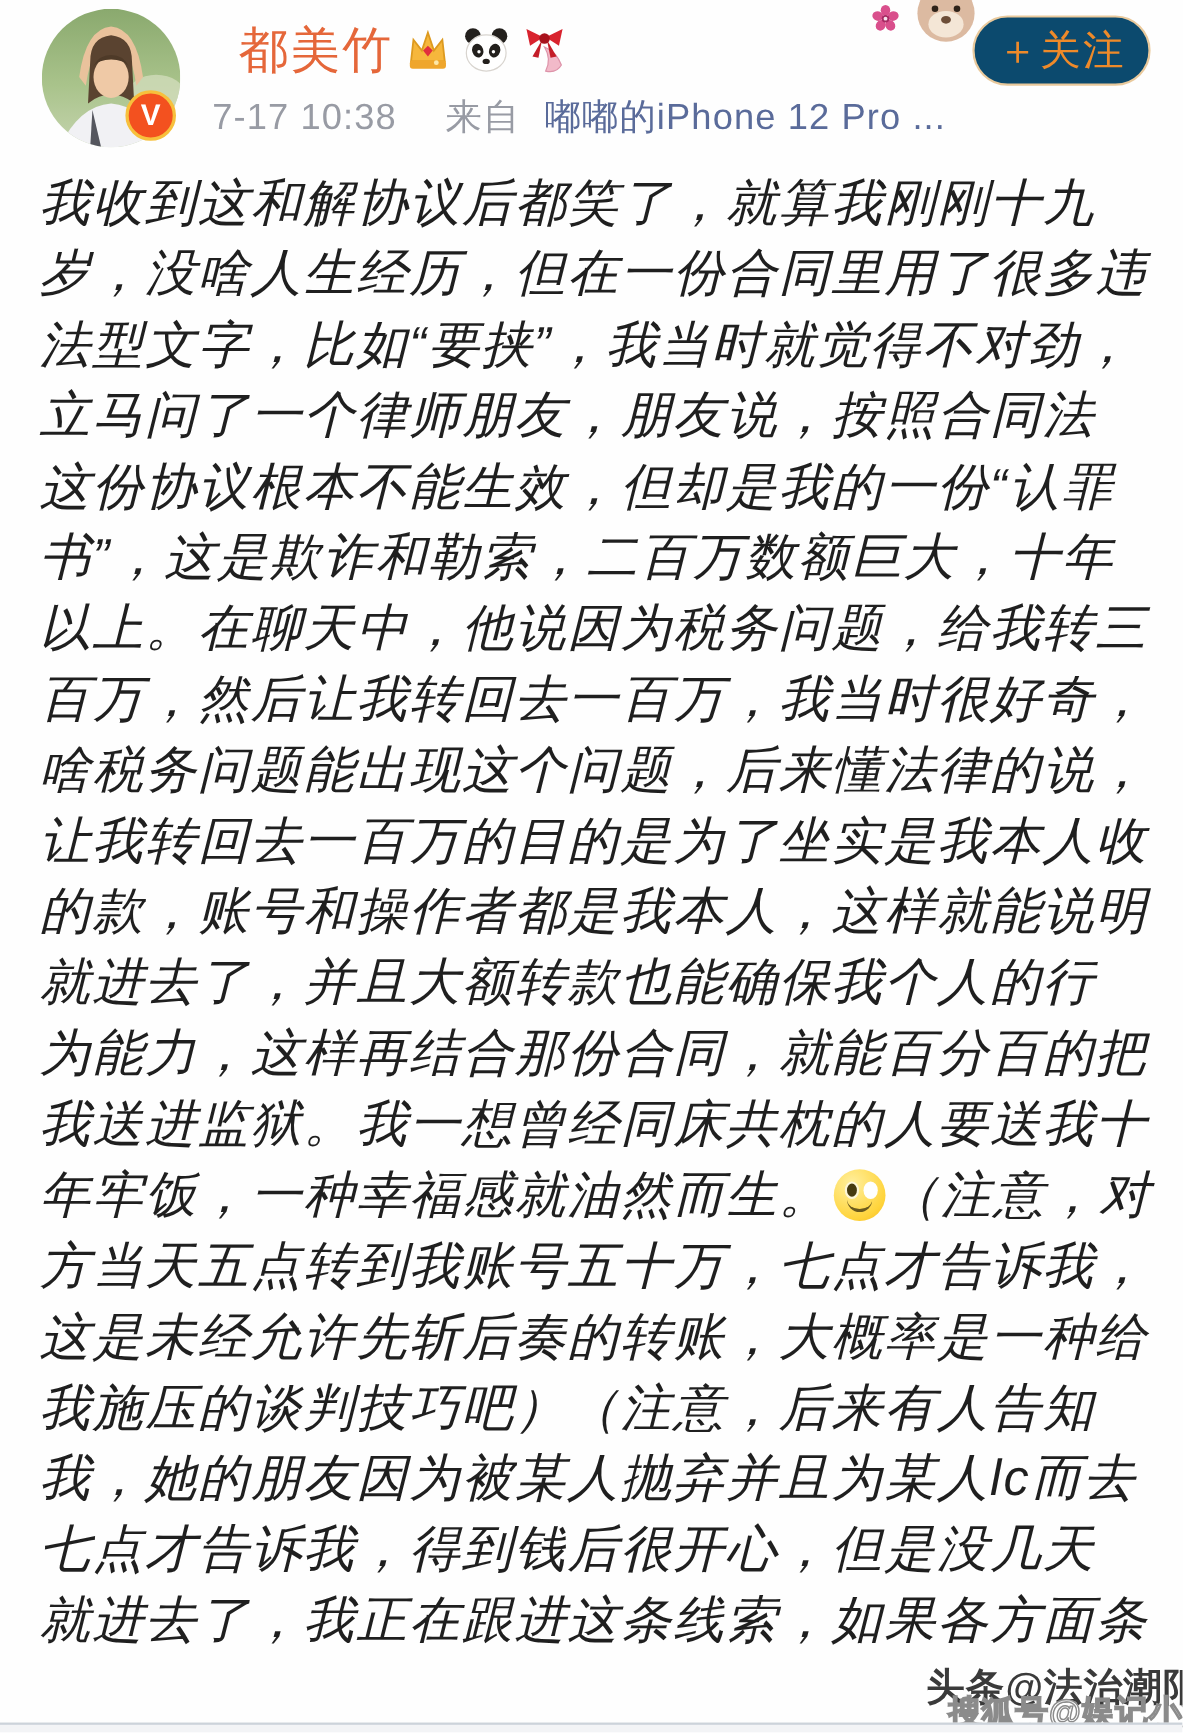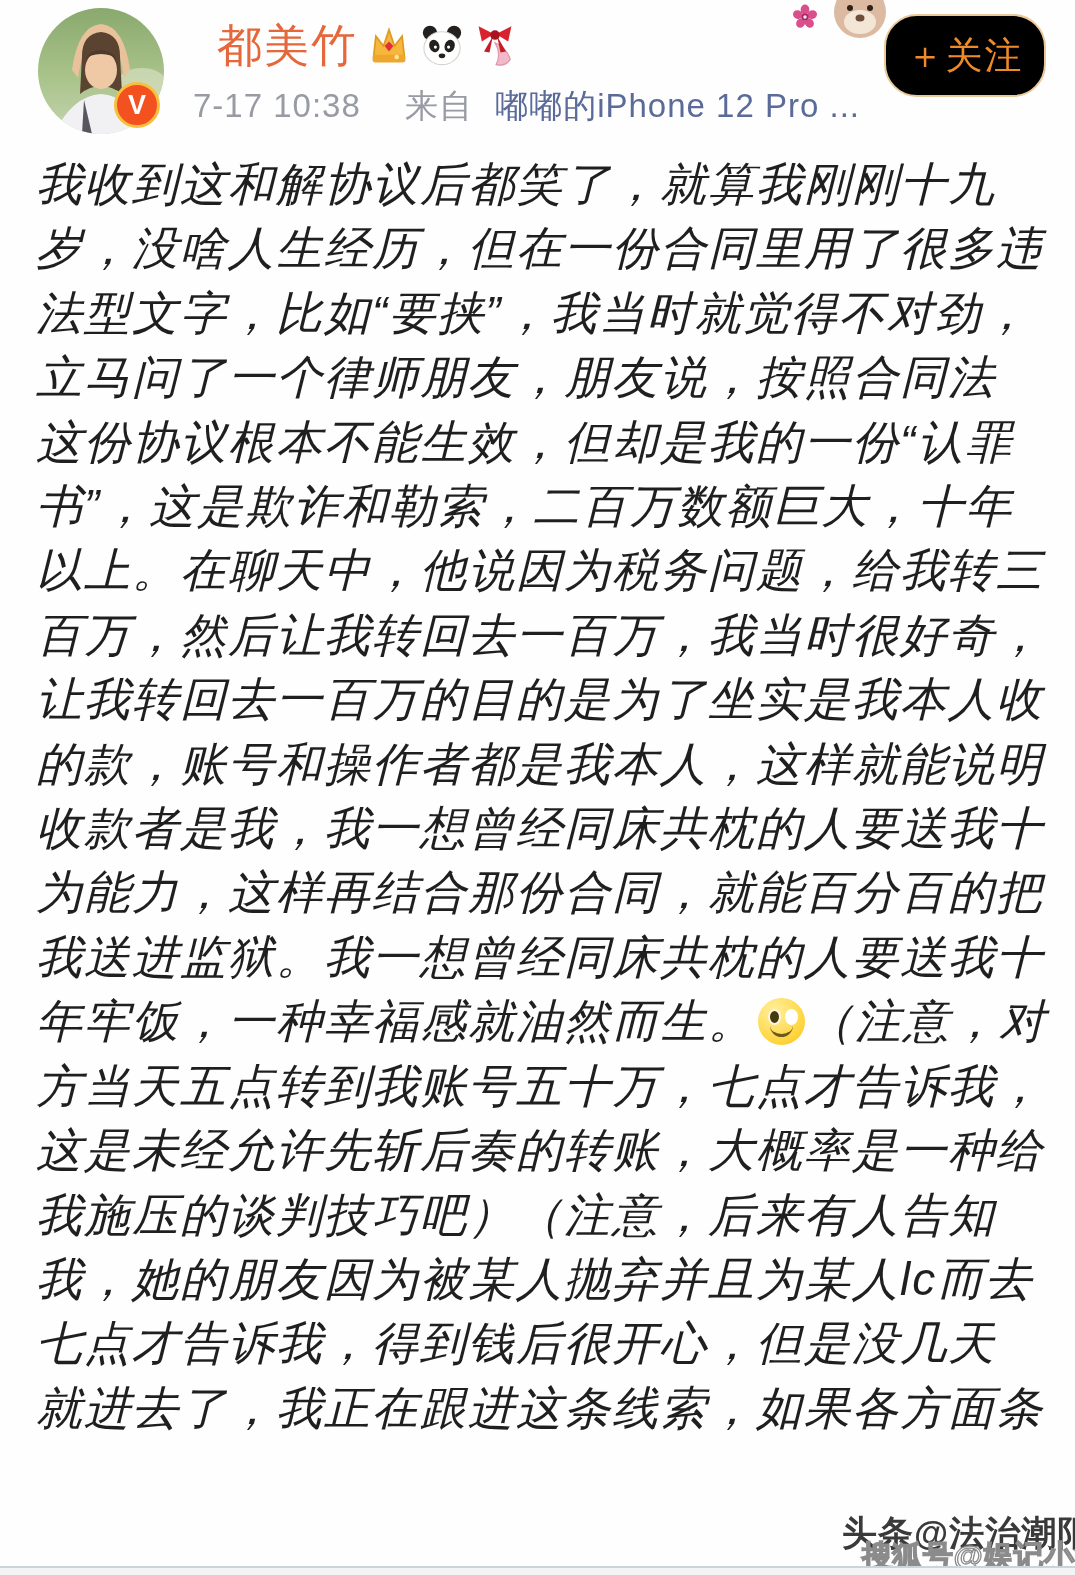--- a/index.html
+++ b/index.html
@@ -23,22 +23,22 @@
     color:#fff;font-weight:bold;font-size:27px;line-height:40px;text-align:center;
   }
   .name-row{position:absolute;left:193px;top:16px;display:flex;align-items:center;gap:9px;margin-left:24px;}
   .username{font-size:45px;color:var(--username);letter-spacing:2px;}
   .name-emoji{width:44px;height:46px;display:inline-block;}
   .meta-row{position:absolute;left:193px;top:84px;font-size:33px;color:var(--timestamp);letter-spacing:1px;}
   .meta-row .source{color:var(--source-link);text-align:right;}
   .sticker-flower{position:absolute;left:792px;top:4px;width:26px;height:26px;}
   .sticker-bear{position:absolute;left:828px;top:-18px;width:64px;height:64px;z-index:1;}
   .follow-btn{
-    position:absolute;left:884px;top:14px;width:162px;height:83px;border-radius:33px;
-    background:#000000;border:2.5px solid var(--follow-border);z-index:2;
+    position:absolute;left:884px;top:14px;width:162px;height:64px;border-radius:33px;
+    background:#0c4a6e;border:2.5px solid var(--follow-border);z-index:2;
     color:var(--follow-text);font-size:37px;display:flex;align-items:center;justify-content:center;
     letter-spacing:2px;cursor:pointer;
   }
   
   .post{position:absolute;left:36px;top:152px;width:1012px;font-style:italic;}
   .post-line{
     font-size:46px;line-height:64.4px;letter-spacing:2px;color:var(--body-text);
     white-space:nowrap;
   }
   .smiley{
@@ -167,23 +167,24 @@
 
 <div class="post">
     <div class="post-line">我收到这和解协议后都笑了，就算我刚刚十九</div>
     <div class="post-line">岁，没啥人生经历，但在一份合同里用了很多违</div>
     <div class="post-line">法型文字，比如“要挟”，我当时就觉得不对劲，</div>
     <div class="post-line">立马问了一个律师朋友，朋友说，按照合同法</div>
     <div class="post-line">这份协议根本不能生效，但却是我的一份“认罪</div>
     <div class="post-line">书”，这是欺诈和勒索，二百万数额巨大，十年</div>
     <div class="post-line">以上。在聊天中，他说因为税务问题，给我转三</div>
     <div class="post-line">百万，然后让我转回去一百万，我当时很好奇，</div>
+    <div class="post-line">啥税务问题能出现这个问题，后来懂法律的说，</div>
     <div class="post-line">让我转回去一百万的目的是为了坐实是我本人收</div>
     <div class="post-line">的款，账号和操作者都是我本人，这样就能说明</div>
-    <div class="post-line">收款者是我，我一想曾经同床共枕的人要送我十</div>
+    <div class="post-line">就进去了，并且大额转款也能确保我个人的行</div>
     <div class="post-line">为能力，这样再结合那份合同，就能百分百的把</div>
     <div class="post-line">我送进监狱。我一想曾经同床共枕的人要送我十</div>
     <div class="post-line">年牢饭，一种幸福感就油然而生。<span class="smiley"></span>（注意，对</div>
     <div class="post-line">方当天五点转到我账号五十万，七点才告诉我，</div>
     <div class="post-line">这是未经允许先斩后奏的转账，大概率是一种给</div>
     <div class="post-line">我施压的谈判技巧吧）（注意，后来有人告知</div>
     <div class="post-line">我，她的朋友因为被某人抛弃并且为某人lc而去</div>
     <div class="post-line">七点才告诉我，得到钱后很开心，但是没几天</div>
     <div class="post-line">就进去了，我正在跟进这条线索，如果各方面条</div>
   </div>

